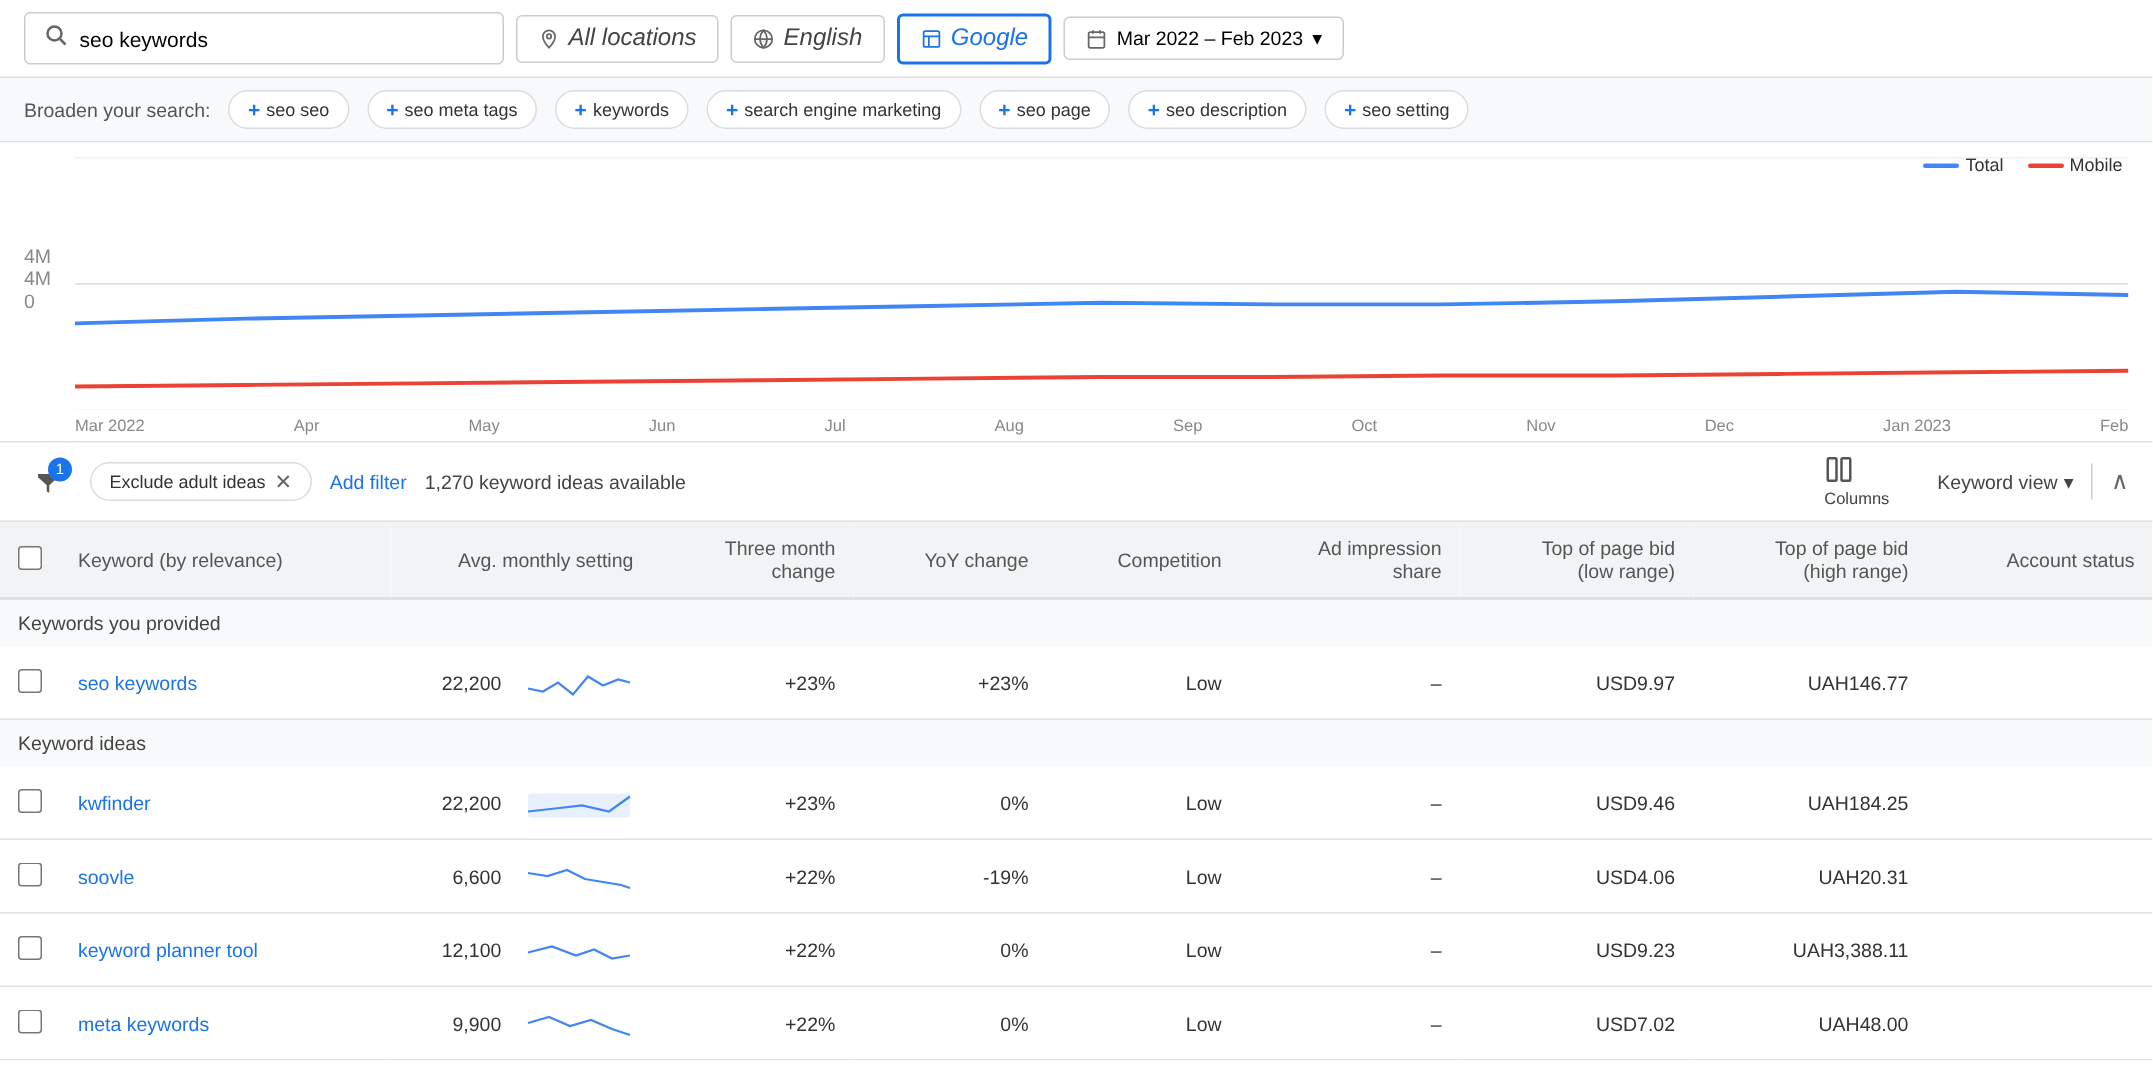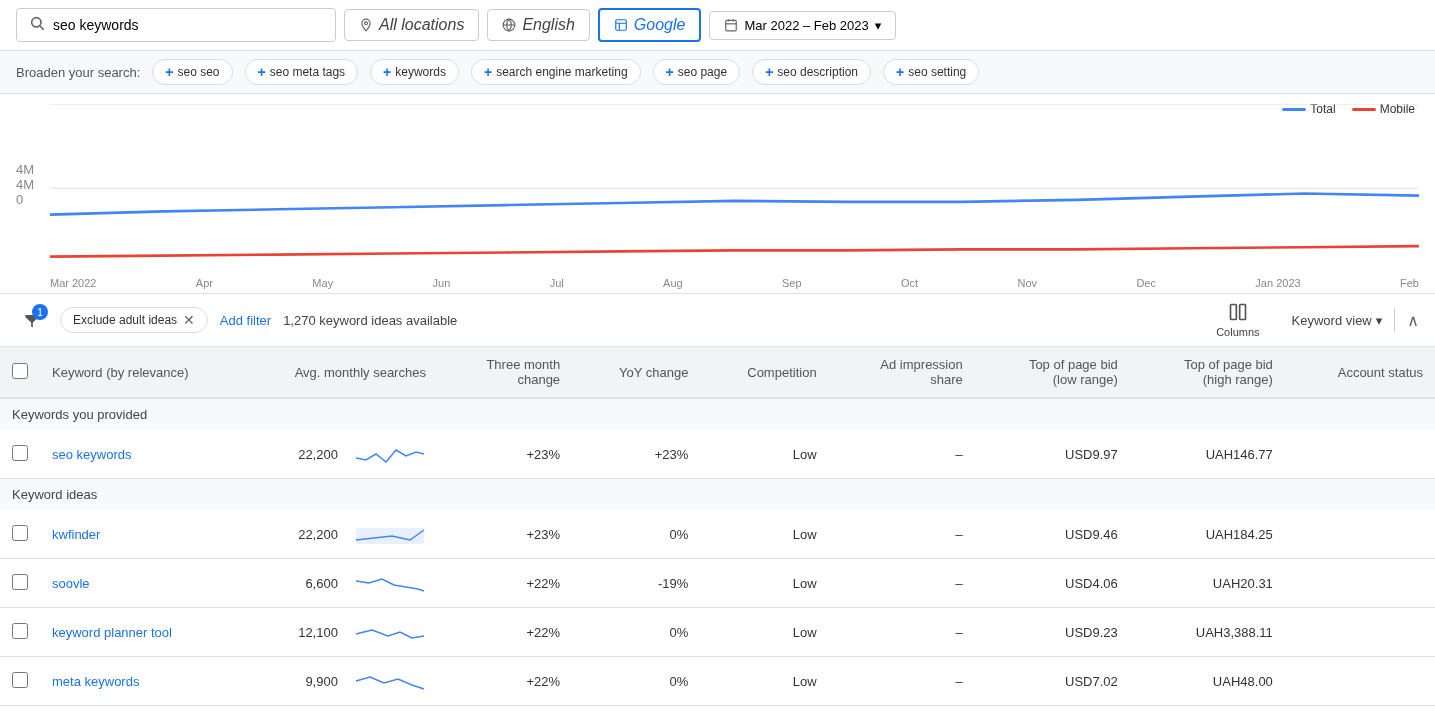--- a/index.html
+++ b/index.html
@@ -211,21 +211,20 @@
       color: #444;
     }
     .filter-bar-right {
       margin-left: auto;
       display: flex;
       align-items: center;
       gap: 12px;
     }
     .columns-btn {
       display: flex;
-      align-items: center;
       gap: 4px;
       font-size: 13px;
       cursor: pointer;
       color: #444;
       background: none;
       border: none;
       flex-direction: column;
     }
     .columns-btn span {
       font-size: 11px;
@@ -486,21 +485,21 @@
 </div>
 
 <div class="table-container">
   <table>
     <thead>
       <tr>
         <th>
           <input type="checkbox" style="">
         </th>
         <th class="keyword-col">Keyword (by relevance)</th>
-        <th colspan="2">Avg. monthly searches</th>
+        <th colspan="2">Avg. monthly setting</th>
         <th>Three month<br>change</th>
         <th>YoY change</th>
         <th>Competition</th>
         <th>Ad impression<br>share</th>
         <th>Top of page bid<br>(low range)</th>
         <th>Top of page bid<br>(high range)</th>
         <th>Account status</th>
       </tr>
     </thead>
     <tbody>

